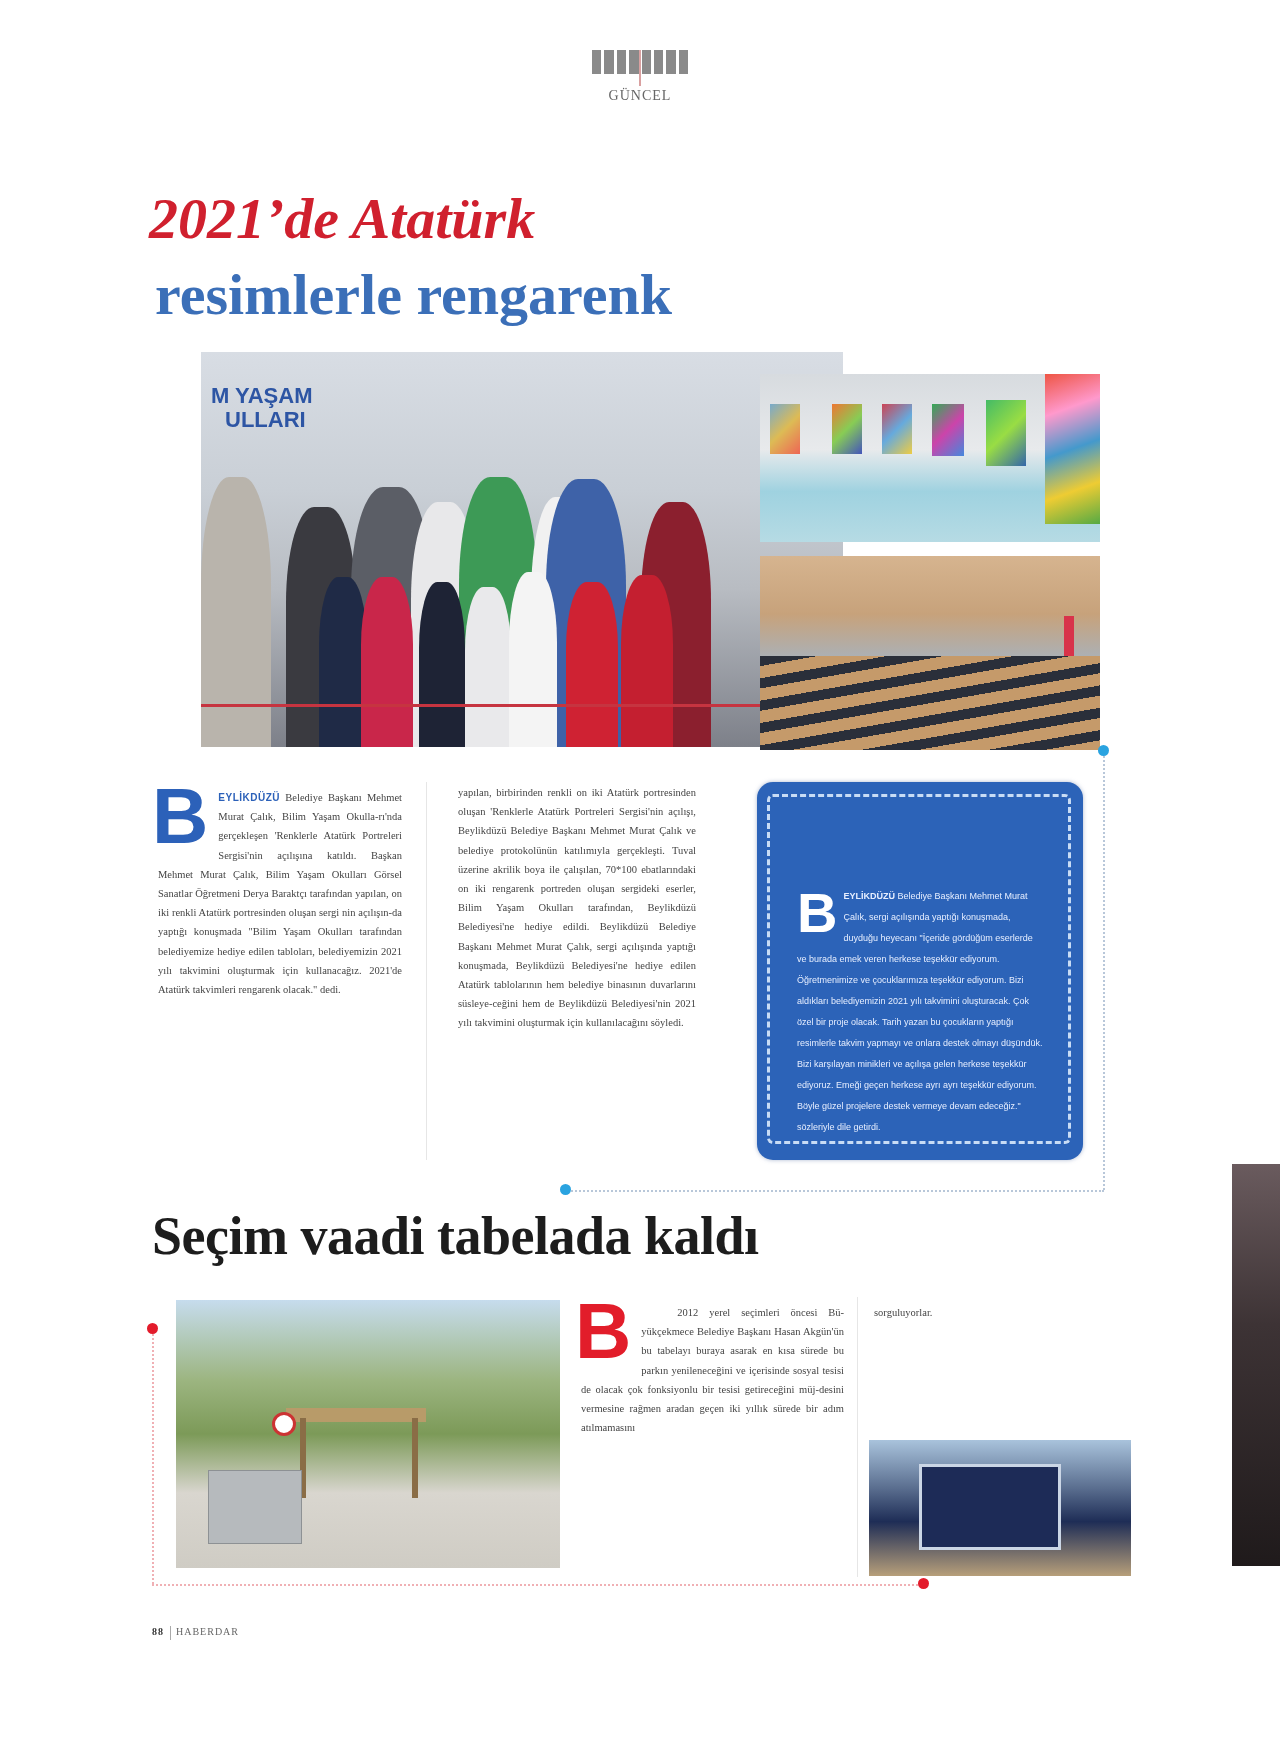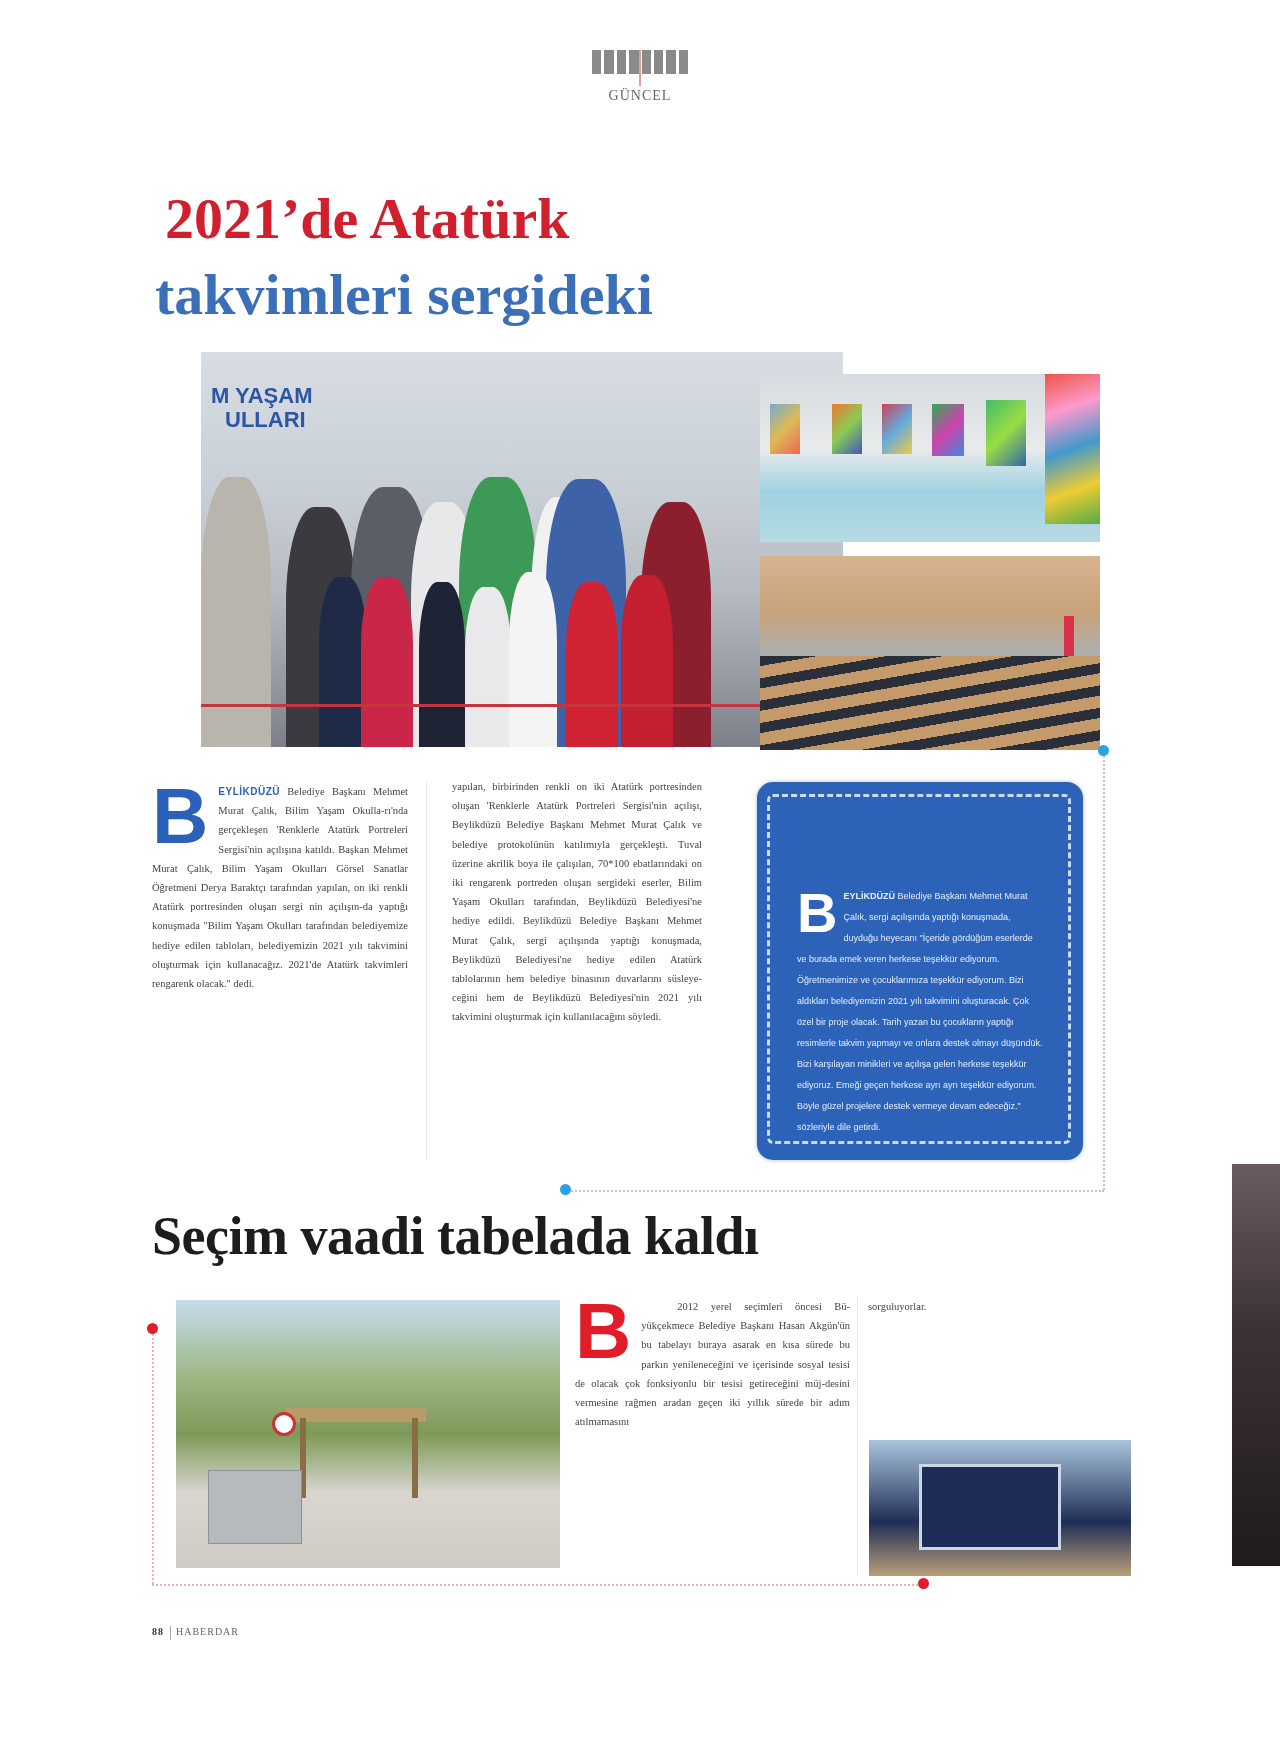--- a/index.html
+++ b/index.html
@@ -5,42 +5,42 @@
   html,body{margin:0;padding:0;background:#fff;}
   body{width:1280px;height:1744px;position:relative;overflow:hidden;font-family:"Liberation Serif","DejaVu Serif",serif;color:#3a3a3a;}
   .abs{position:absolute;}
   
   .section-mark{left:592px;top:50px;width:96px;height:44px;}
   .barcode{position:absolute;left:0;top:0;width:96px;height:24px;display:flex;gap:3px;}
   .barcode span{flex:1;background:#8a8a8a;}
   .barcode .tick{position:absolute;left:47px;top:0;width:2px;height:36px;background:#d9a0a0;}
   .section-label{position:absolute;left:0;top:38px;width:96px;text-align:center;font-size:14px;letter-spacing:1px;color:#666;}
   
-  .h1a{left:165px;top:186px;font-size:58px;font-weight:bold;color:#d0202e;line-height:66px;white-space:nowrap;}
+  .h1a{left:149px;top:186px;font-size:58px;font-weight:bold;color:#d0202e;line-height:66px;white-space:nowrap;font-style:italic;}
   .h1b{left:155px;top:262px;font-size:58px;font-weight:bold;color:#3b6fb8;line-height:66px;white-space:nowrap;}
   .h2{left:152px;top:1204px;font-size:54px;font-weight:bold;color:#1d1d1d;line-height:64px;white-space:nowrap;letter-spacing:-0.5px;}
   
   .photo{overflow:hidden;}
   .photo-main{left:153px;top:352px;width:642px;height:395px;background:linear-gradient(180deg,#d8dde4 0%,#c9cfd6 35%,#b8bcc2 60%,#7d8089 100%);margin-left:48px;}
   .photo-main .sign{position:absolute;left:10px;top:32px;font:bold 22px "Liberation Sans",sans-serif;color:#2d55a4;line-height:24px;}
   .photo-main .crowd{position:absolute;left:0;right:0;bottom:0;height:290px;}
   .person{position:absolute;bottom:0;border-radius:40% 40% 0 0;}
   .ribbon{position:absolute;left:0;right:0;top:247px;height:3px;background:#c63440;}
   .photo-gallery{left:760px;top:374px;width:340px;height:168px;background:linear-gradient(180deg,#d7dbdf 0%,#e8eaec 45%,#9fd2e0 70%,#b6dbe4 100%);}
   .photo-council{left:760px;top:556px;width:340px;height:194px;background:linear-gradient(180deg,#d6b48f 0%,#c7a27b 30%,#a8b2bc 55%,#6d7580 100%);}
   .photo-park{left:176px;top:1300px;width:384px;height:268px;background:linear-gradient(180deg,#c6dced 0%,#9cb580 30%,#7c9a58 50%,#d9d6cf 72%,#cfccc4 100%);}
   .photo-billboard{left:869px;top:1440px;width:262px;height:136px;background:linear-gradient(180deg,#a9c3dc 0%,#5b6f90 35%,#1e2d56 60%,#b79f7a 100%);}
   .photo-edge{left:1232px;top:1164px;width:48px;height:402px;background:linear-gradient(180deg,#6a5b5e 0%,#3d3335 40%,#1f1a1b 100%);}
   .bb-sign{position:absolute;left:50px;top:24px;width:136px;height:80px;border:3px solid #cbd6e6;background:#1d2b57;}
   .park-arch{position:absolute;left:110px;top:108px;width:140px;height:14px;background:#b89b69;}
   .park-post{position:absolute;top:118px;width:6px;height:80px;background:#8a6d46;}
   .park-bin{position:absolute;left:32px;top:170px;width:92px;height:72px;background:#b6babd;border:1px solid #8d9194;}
   
   .col{font-size:10.5px;line-height:19.2px;color:#444;text-align:justify;}
-  .col p{margin:0;}
+  .col p{margin:6px;}
   .col .indent{text-indent:36px;}
   .dropcap{float:left;font:bold 78px/64px "Liberation Sans",sans-serif;margin:2px 10px 0 0;}
   .dropcap.blue{color:#2c61b9;}
   .dropcap.red{color:#e21d2a;}
   .lead{font:bold 10px "Liberation Sans",sans-serif;letter-spacing:.5px;}
   .lead.blue{color:#2c61b9;}
   .lead.red{color:#e21d2a;}
   .c1{left:152px;top:782px;width:256px;}
   .c2{left:452px;top:777px;width:250px;}
   .c3{left:575px;top:1297px;width:275px;}
@@ -78,21 +78,21 @@
       <span></span>
       <span></span>
       <span></span>
       <span></span>
     <div class="tick"></div>
   </div>
   <div class="section-label">GÜNCEL</div>
 </div>
 
 <div class="abs h1a">2021’de Atatürk</div>
-<div class="abs h1b">takvimleri sergideki</div>
+<div class="abs h1b">resimlerle rengarenk</div>
 
 <div class="abs photo photo-main">
   <div class="sign">
     <div>M YAŞAM</div>
     <div style="padding-left:14px">ULLARI</div>
   </div>
   <div class="crowd">
     <div class="person" style="left:0;width:70px;height:270px;background:#b9b4ac"></div>
     <div class="person" style="left:85px;width:70px;height:240px;background:#3a3a40"></div>
     <div class="person" style="left:150px;width:80px;height:260px;background:#5b5e66"></div>

